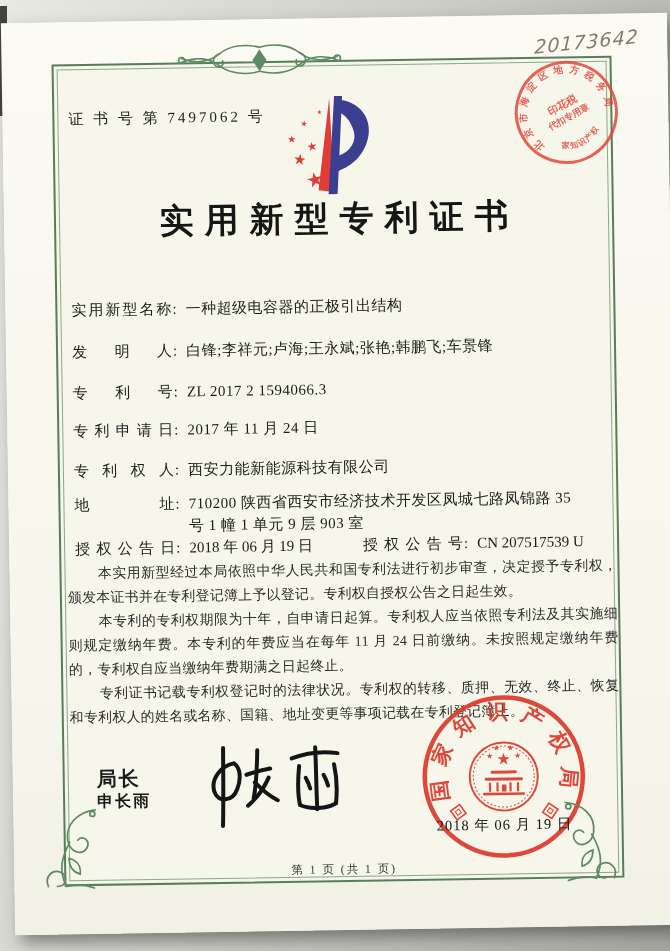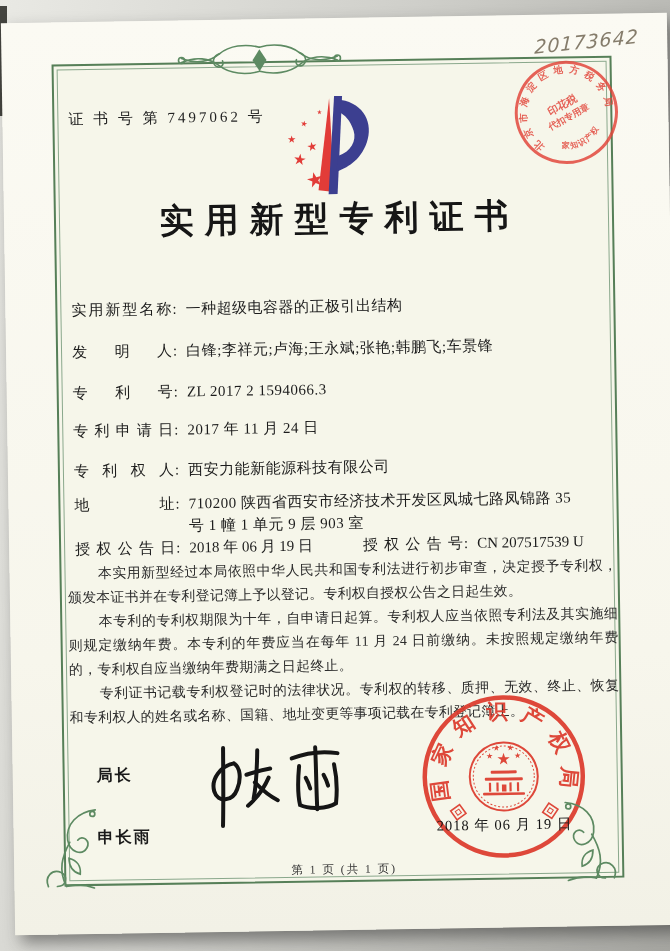--- a/index.html
+++ b/index.html
@@ -47,22 +47,22 @@
   .row{position:absolute;left:66px;width:548px;display:flex;font-size:15px;color:var(--ink);line-height:22px;z-index:3;}
   .flabel{display:inline-block;width:100px;text-align:justify;text-align-last:justify;-moz-text-align-last:justify;font-weight:500;flex:none;}
   .fcolon{flex:none;margin:0 9px 0 1px;}
   .fvalue{flex:1;letter-spacing:.5px;}
   .addr-value{max-width:396px;}
   .pair{display:flex;flex:1;}
   .pair .half{display:flex;flex:none;}
   .pair .half+.half{margin-left:50px;}
   .paras{left:58px;top:540px;width:550px;font-size:13.8px;line-height:1.74;color:#2b2b2b;text-align:justify;letter-spacing:.4px;z-index:3;}
   .paras p{text-indent:2.2em;}
-  .director{left:84px;top:744px;font-size:16px;font-weight:600;letter-spacing:2px;color:#1a1a1a;}
-  .director2{left:84px;top:770px;font-size:16px;font-weight:600;letter-spacing:2px;color:#1a1a1a;margin-top:36px;}
+  .director{left:84px;top:744px;font-size:20px;font-weight:600;letter-spacing:2px;color:#1a1a1a;}
+  .director2{left:84px;top:770px;font-size:16px;font-weight:600;letter-spacing:2px;color:#1a1a1a;}
   .signature{left:182px;top:714px;width:175px;height:96px;z-index:4;}
   .seal{left:406px;top:676px;width:170px;height:170px;opacity:.92;z-index:3;}
   .seal-date{left:398px;top:800px;width:186px;text-align:center;font-size:14.5px;color:#141414;letter-spacing:1px;z-index:5;}
   .footer{left:50px;top:844px;width:560px;text-align:center;font-size:11.5px;color:#333;letter-spacing:2px;z-index:3;}
   .flourish-top{left:166px;top:22px;width:184px;height:38px;z-index:4;}
   .flourish-bl{left:22px;top:780px;width:66px;height:90px;z-index:4;}
   .flourish-br{left:546px;top:780px;width:66px;height:90px;transform:scaleX(-1);z-index:4;}
   .seal-ring-text{font-size:21px;font-weight:bold;letter-spacing:11.5px;fill:var(--seal-red);}
   .tax-top-text{font-size:9.5px;font-weight:bold;letter-spacing:5.5px;fill:#e2453a;}
   .tax-bottom-text{font-size:8px;font-weight:bold;letter-spacing:1px;fill:#e2453a;}

